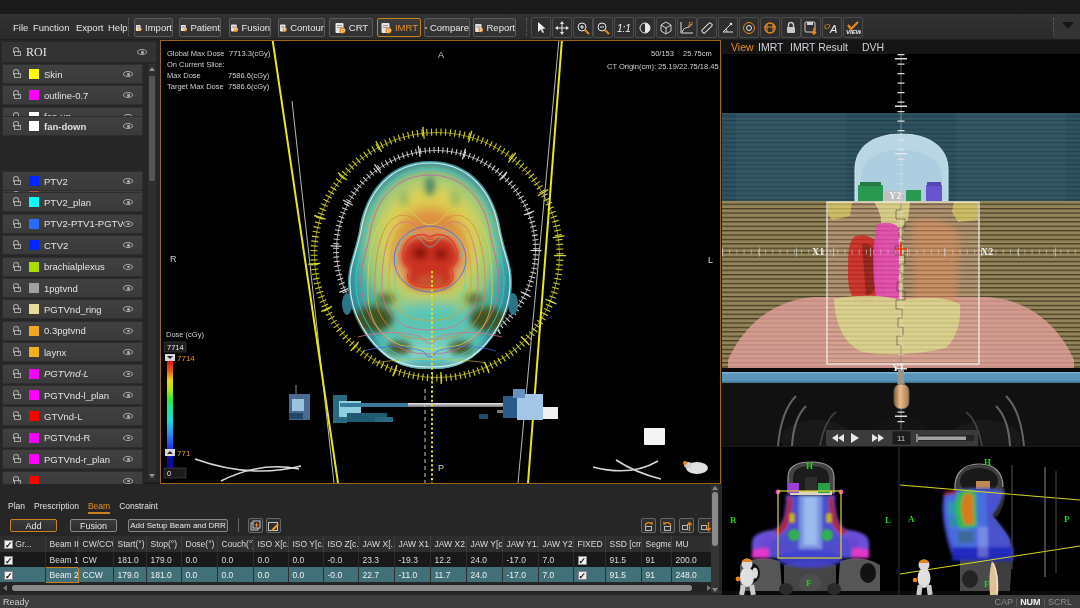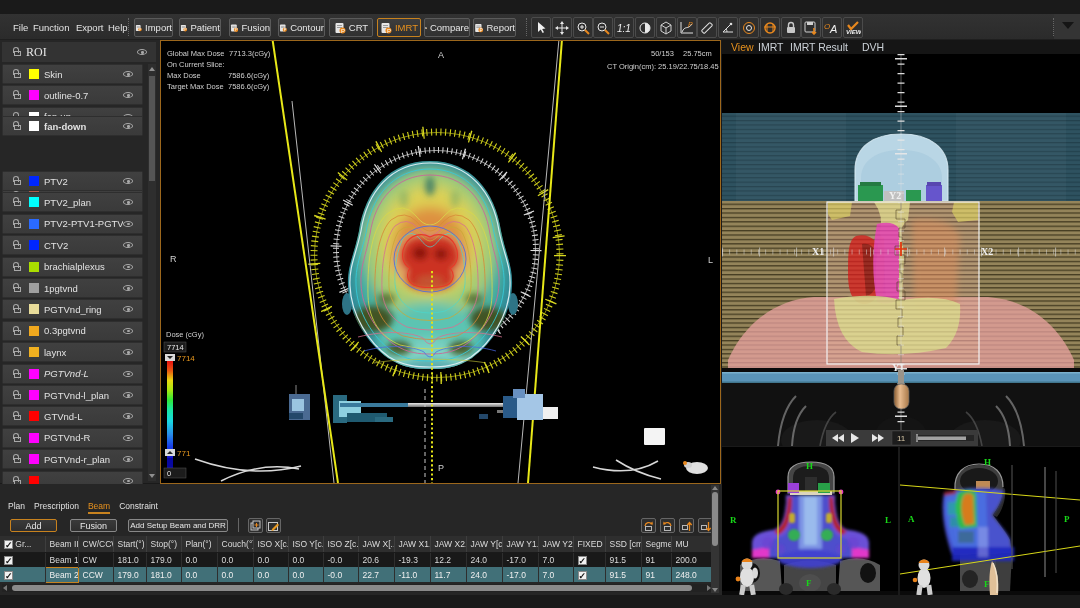--- a/index.html
+++ b/index.html
@@ -857,21 +857,21 @@
           <col style="width:30px">
           <col style="width:41px">
       </colgroup>
       <tbody>
           <tr>
         <th><span class="cbx">✓</span> Gr...</th>
             <th>Beam ID</th>
             <th>CW/CCW</th>
             <th>Start(°)</th>
             <th>Stop(°)</th>
-            <th>Plan(°)</th>
+            <th>Dose(°)</th>
             <th>Couch(°)</th>
             <th>ISO X[c...</th>
             <th>ISO Y[c...</th>
             <th>ISO Z[c...</th>
             <th>JAW X[...</th>
             <th>JAW X1...</th>
             <th>JAW X2...</th>
             <th>JAW Y[c...</th>
             <th>JAW Y1...</th>
             <th>JAW Y2...</th>
@@ -884,21 +884,21 @@
         <td><span class="cbx">✓</span></td>
             <td>Beam 1</td>
             <td>CW</td>
             <td>181.0</td>
             <td>179.0</td>
             <td>0.0</td>
             <td>0.0</td>
             <td>0.0</td>
             <td>0.0</td>
             <td>-0.0</td>
-            <td>20.6</td>
+            <td>23.3</td>
             <td>-19.3</td>
             <td>12.2</td>
             <td>24.0</td>
             <td>-17.0</td>
             <td>7.0</td>
             <td><span class="cbx">✓</span></td>
             <td>91.5</td>
             <td>91</td>
             <td>200.0</td>
       </tr>
@@ -931,13 +931,17 @@
         <div class="thumb"></div>
         <div style="position:absolute;right:1px;top:1px;width:0;height:0;border-top:3px solid transparent;border-bottom:3px solid transparent;border-left:4px solid #777;"></div>
       </div>
     <div id="vscroll2">
         <div style="position:absolute;left:1px;top:1px;width:0;height:0;border-left:3px solid transparent;border-right:3px solid transparent;border-bottom:4px solid #888;"></div>
         <div style="position:absolute;left:1px;top:7px;width:6px;height:54px;background:#8a8a8a;border-radius:3px;"></div>
         <div style="position:absolute;left:1px;bottom:1px;width:0;height:0;border-left:3px solid transparent;border-right:3px solid transparent;border-top:4px solid #888;"></div>
       </div>
   </div>
 
+  <div id="statusbar">
+    <span style="position:absolute;left:3px;top:2px;">Ready</span>
+    <span style="position:absolute;right:8px;top:2px;color:#909090;">CAP <span style="color:#666;">|</span> <b style="color:#f0f0f0;">NUM</b> <span style="color:#666;">|</span> SCRL</span>
+  </div>
 </div>
 
 </body></html>

